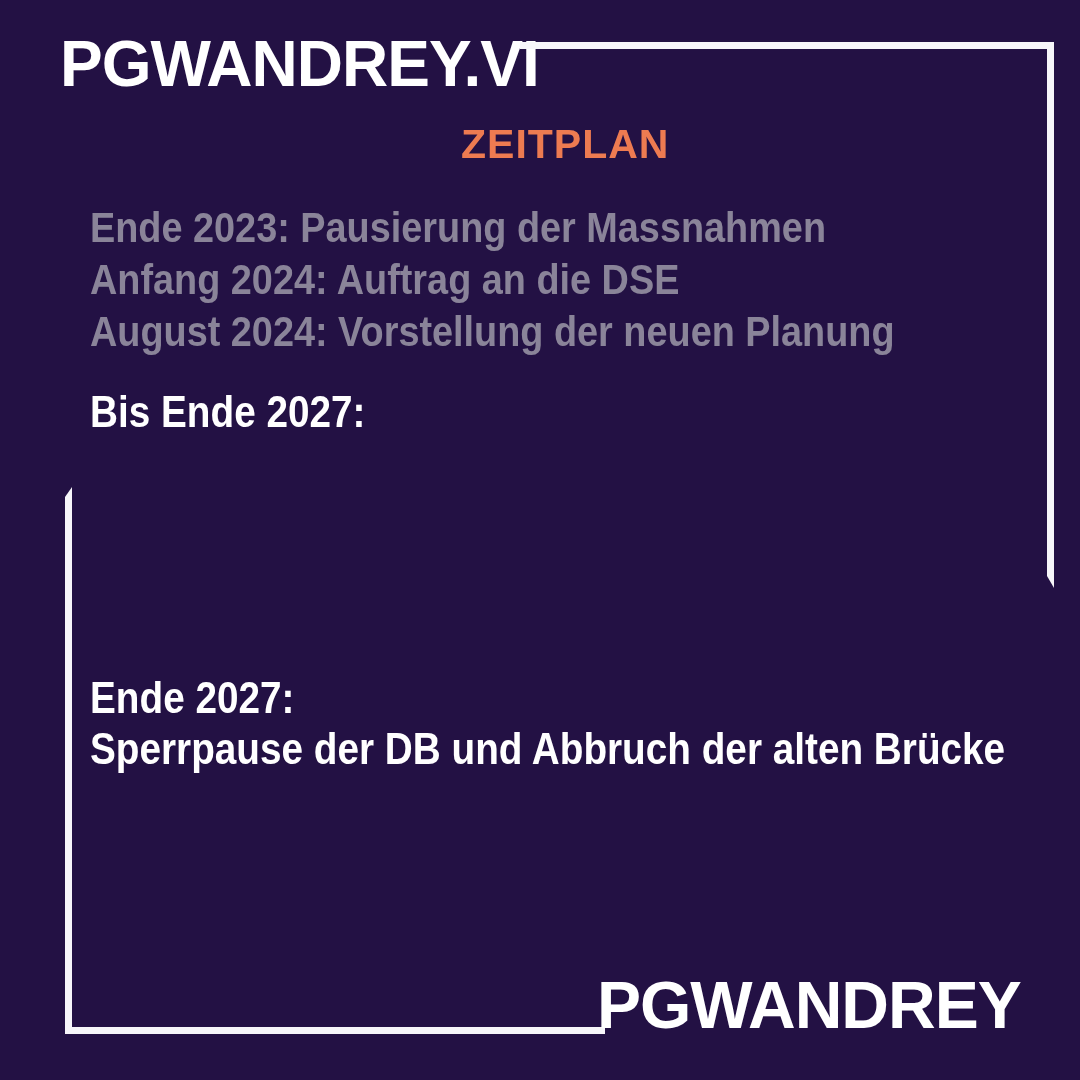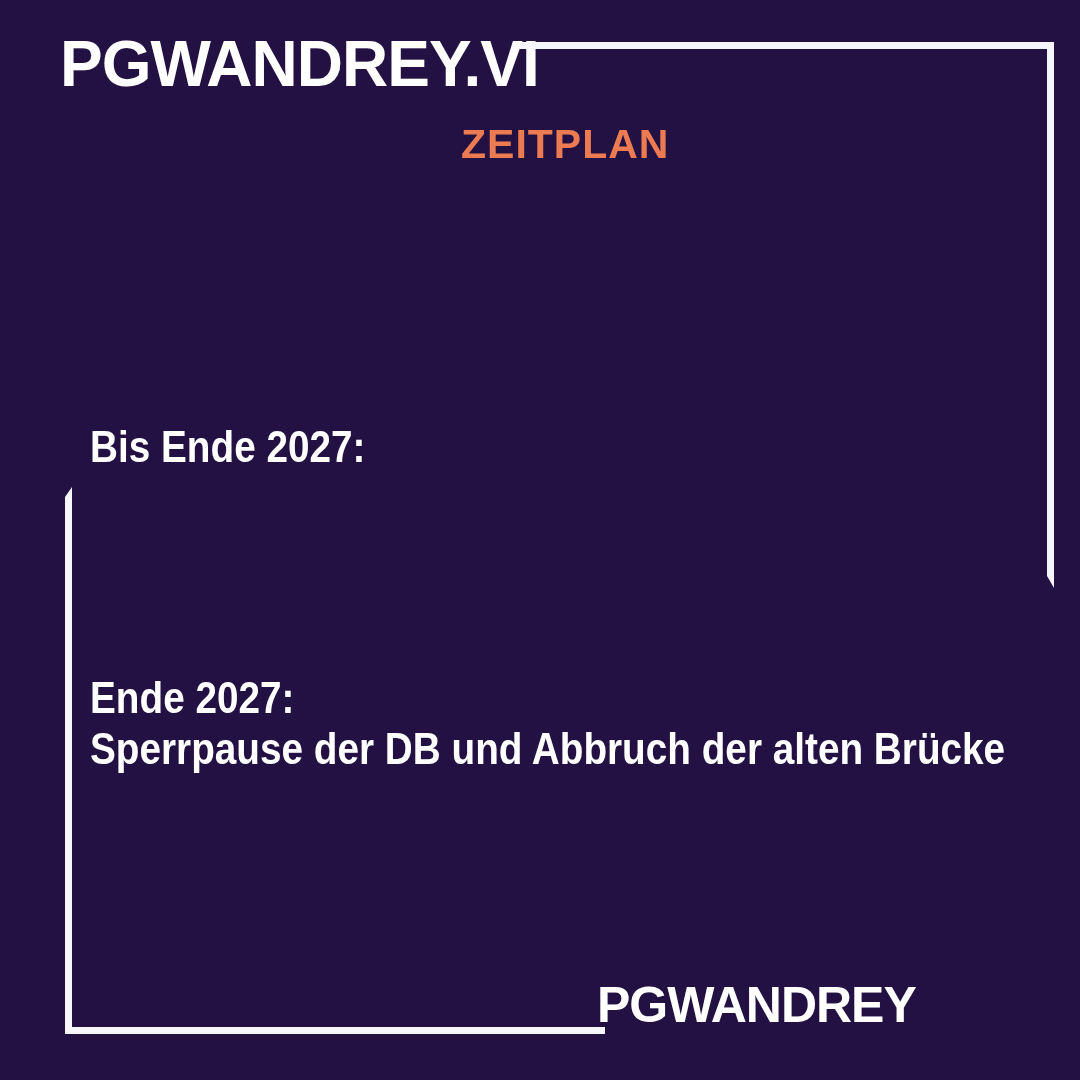--- a/index.html
+++ b/index.html
@@ -21,21 +21,21 @@
     font-weight: bold;
     letter-spacing: -1px;
     color: #ffffff;
     line-height: 64px;
     white-space: nowrap;
   }
   .brand-bottom {
     position: absolute;
     left: 597px;
     top: 972px;
-    font-size: 50px;
+    font-size: 66px;
     font-weight: bold;
     letter-spacing: -1px;
     color: #ffffff;
     line-height: 66px;
     white-space: nowrap;
     text-align: right;
   }
 
   
   .frame { position: absolute; background: #f7f6fa; }
@@ -73,21 +73,21 @@
     line-height: 52px;
   }
 
   .white-line {
     font-size: 44px;
     font-weight: bold;
     color: #ffffff;
     line-height: 52px;
   }
 
-  .phase-heading-block { position: absolute; left: 90px; top: 421px; }
+  .phase-heading-block { position: absolute; left: 90px; top: 386px; }
 
   .bullet-block { position: absolute; left: 90px; top: 462px; }
   .bullet-row { display: flex; align-items: center; height: 52px; }
   .bullet-dot {
     width: 11px; height: 11px;
     border-radius: 50%;
     background: #ffffff;
     margin-left: 33px;
     margin-right: 19px;
     flex: 0 0 auto;
@@ -105,20 +105,25 @@
 
   <div class="brand-top">PGWANDREY.VI</div>
 
   <div class="frame frame-top"></div>
   <div class="frame frame-right"></div>
   <div class="frame frame-left"></div>
   <div class="frame frame-bottom"></div>
 
   <div class="page-title">ZEITPLAN</div>
 
+  <div class="history-block">
+    <div class="history-line cond">Ende 2023: Pausierung der Massnahmen</div>
+    <div class="history-line cond">Anfang 2024: Auftrag an die DSE</div>
+    <div class="history-line cond">August 2024: Vorstellung der neuen Planung</div>
+  </div>
 
   <div class="phase-heading-block">
     <div class="white-line cond">Bis Ende 2027:</div>
   </div>
 
 
   <div class="end2027-block">
     <div class="white-line cond">Ende 2027:</div>
     <div class="white-line cond">Sperrpause der DB und Abbruch der alten Brücke</div>
   </div>

